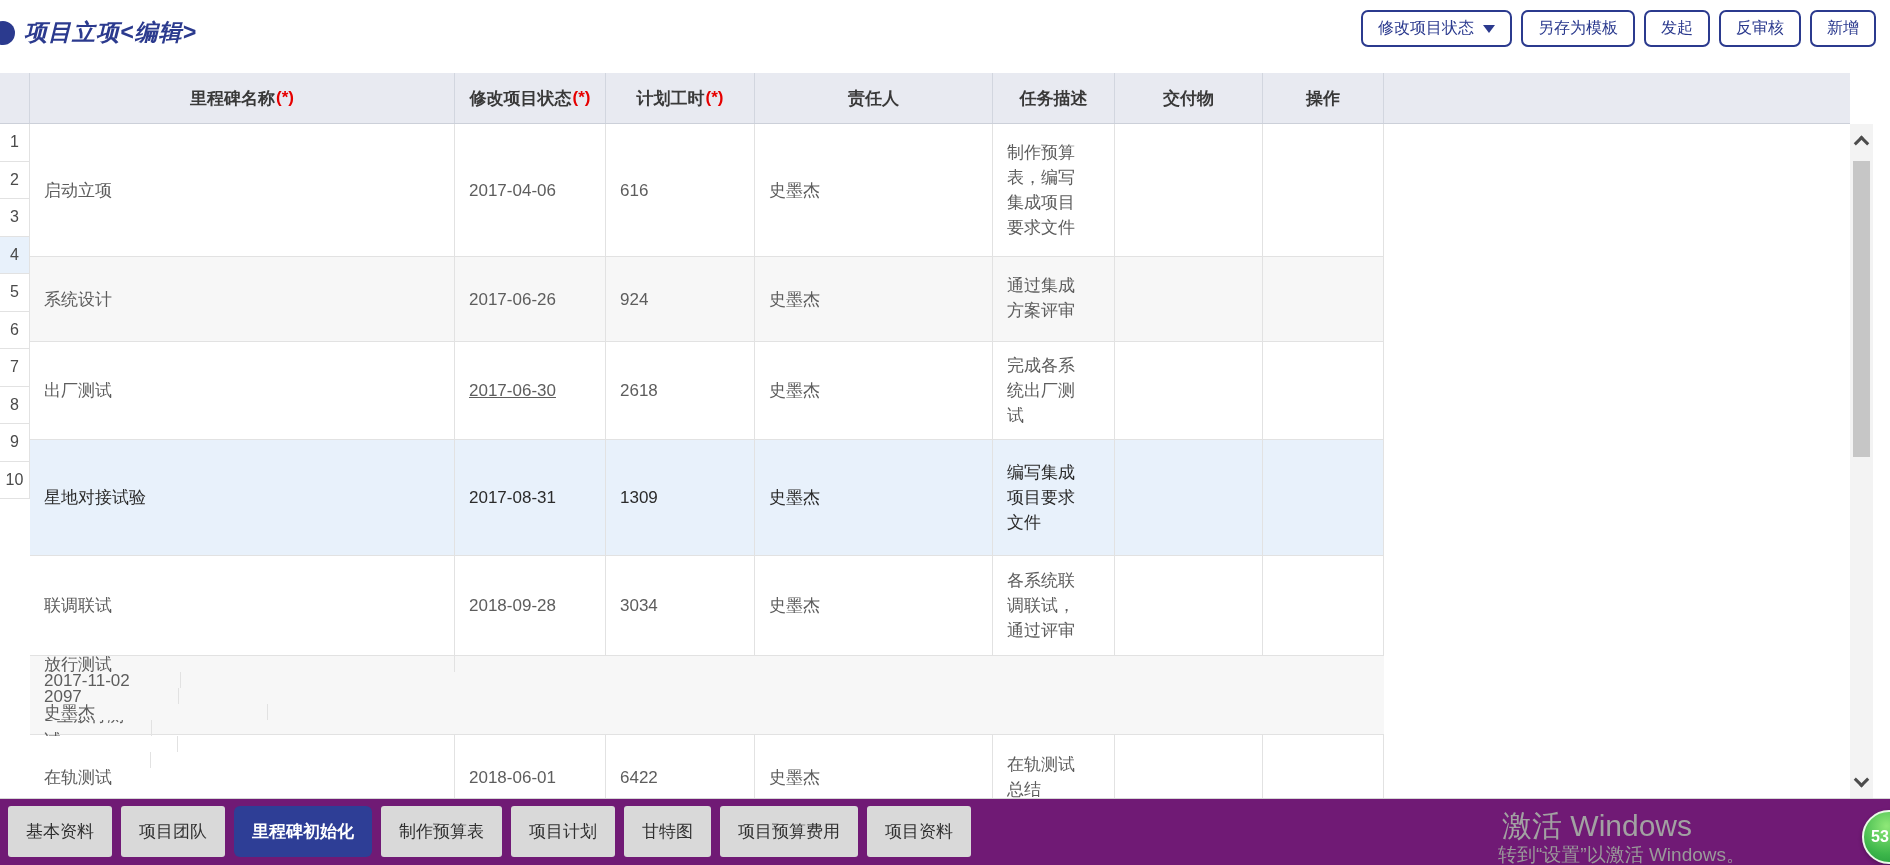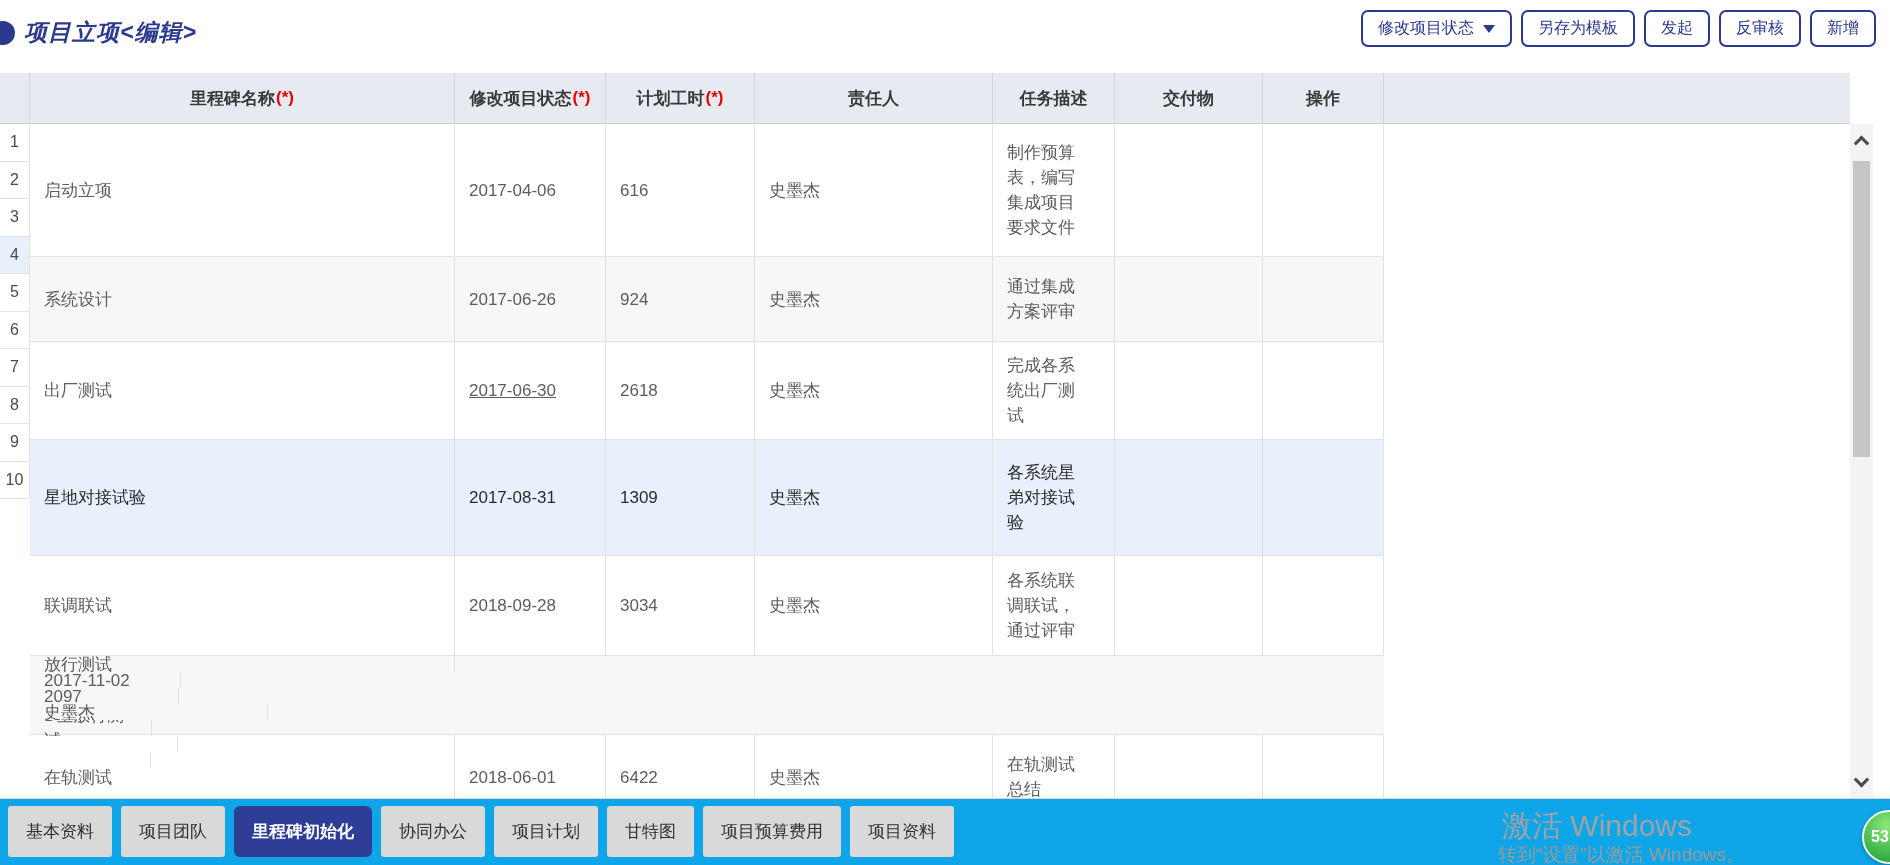--- a/index.html
+++ b/index.html
@@ -59,21 +59,21 @@
   .vscroll { position:absolute; top:124px; right:17px; width:23px; height:674px; background:#f3f3f3; }
   .scroll-arrow { position:absolute; left:0; width:23px; height:32px; display:flex; align-items:center; justify-content:center; cursor:pointer; }
   .scroll-arrow.up { top:0; }
   .scroll-arrow.down { bottom:0; }
   .chev { width:11px; height:11px; border-top:3px solid #4c4c4c; border-right:3px solid #4c4c4c; }
   .chev.u { transform:rotate(-45deg) translate(-2px,2px); }
   .chev.d { transform:rotate(135deg) translate(-2px,2px); }
   .scroll-thumb { position:absolute; left:3px; top:37px; width:17px; height:296px; background:#c6c6c6; cursor:grab; }
 
   
-  .bottombar { position:absolute; left:0; right:0; bottom:0; height:67px; background:#0ea5e9; border-top:1px solid #d6d6d6; z-index:5; }
+  .bottombar { position:absolute; left:0; right:0; bottom:0; height:67px; background:#701a75; border-top:1px solid #d6d6d6; z-index:5; }
   .tabs { position:absolute; left:8px; top:7px; display:flex; gap:9px; }
   .tab {
     height:51px; padding:0 18px; background:#d9d9d9; color:#303030; font-size:17px; font-family:inherit;
     display:flex; align-items:center; border:none; border-radius:3px; cursor:pointer; white-space:nowrap;
   }
   .tab.active { background:#2e3e96; color:#fff; font-weight:bold; border-radius:6px; }
 
   
   .wm1 { position:absolute; left:1502px; top:806px; font-size:30px; color:#a2a2a2; z-index:6; }
   .wm2 { position:absolute; left:1498px; top:842px; font-size:19px; color:#9a9a9a; z-index:6; }
@@ -182,21 +182,21 @@
             </div>
             <div class="tcell" style="width: 151px;">
               <span>2017-06-26</span>
             </div>
             <div class="tcell" style="width: 149px;">
               <span>924</span>
             </div>
             <div class="tcell" style="width: 238px;">
               <span>史墨杰</span>
             </div>
-            <div class="tcell task" style="width: 122px;">
+            <div class="tcell task" style="width: 122px; font-family: Liberation Mono, monospace;">
               <span>通过集成方案评审</span>
             </div>
             <div class="tcell" style="width: 148px;">
               <span></span>
             </div>
             <div class="tcell" style="width: 121px;">
               <span></span>
             </div>
           </div>
           <div class="trow">
@@ -229,21 +229,21 @@
             <div class="tcell" style="width: 151px;">
               <span>2017-08-31</span>
             </div>
             <div class="tcell" style="width: 149px;">
               <span>1309</span>
             </div>
             <div class="tcell" style="width: 238px;">
               <span>史墨杰</span>
             </div>
             <div class="tcell task" style="width: 122px;">
-              <span>各系统星弟对接试验</span>
+              <span>编写集成项目要求文件</span>
             </div>
             <div class="tcell" style="width: 148px;">
               <span></span>
             </div>
             <div class="tcell" style="width: 121px;">
               <span></span>
             </div>
           </div>
           <div class="trow">
             <div class="tcell" style="width: 425px;">
@@ -333,21 +333,21 @@
         <button class="tab">
           <span>基本资料</span>
         </button>
         <button class="tab">
           <span>项目团队</span>
         </button>
         <button class="tab active">
           <span>里程碑初始化</span>
         </button>
         <button class="tab">
-          <span>协同办公</span>
+          <span>制作预算表</span>
         </button>
         <button class="tab">
           <span>项目计划</span>
         </button>
         <button class="tab">
           <span>甘特图</span>
         </button>
         <button class="tab">
           <span>项目预算费用</span>
         </button>

